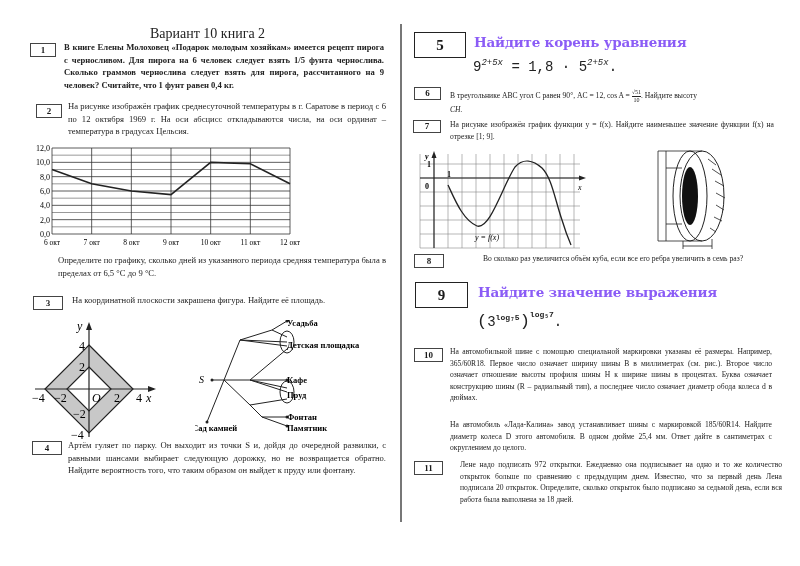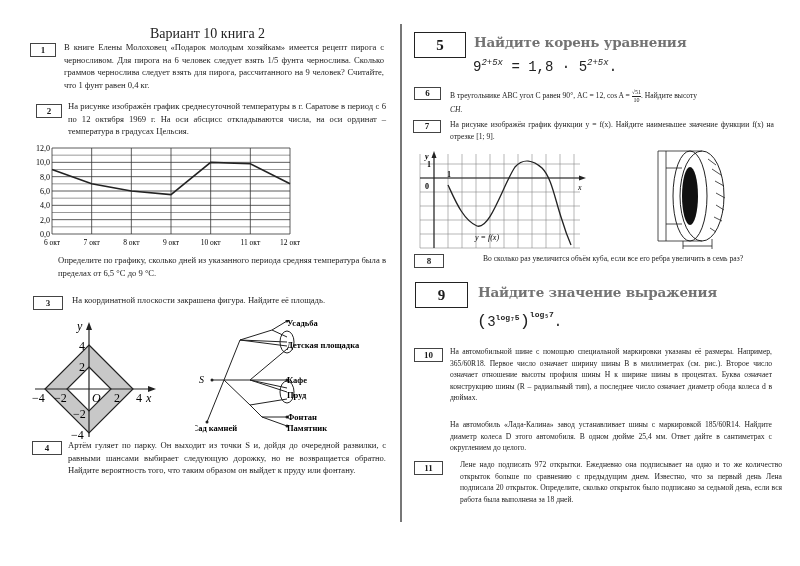--- a/index.html
+++ b/index.html
@@ -4,34 +4,34 @@
 <style>
   html, body { margin: 0; padding: 0; background: #ffffff; }
   body { width: 800px; height: 566px; position: relative; overflow: hidden;
          font-family: "Liberation Serif", "DejaVu Serif", serif; color: #1a1a1a; }
   .abs { position: absolute; }
   .numbox { position: absolute; border: 1px solid #444; background: #fff;
             font-size: 9px; font-weight: bold; text-align: center; box-sizing: border-box; }
   .numbox.big { border: 1.3px solid #222; font-size: 15px; }
   .txt { position: absolute; font-size: 8.6px; line-height: 12.6px; text-align: justify; color: #222; }
   .txt.sm { font-size: 7.6px; line-height: 11.5px; }
-  .heading { position: absolute; font-family: "DejaVu Serif", serif; font-size: 13.5px; font-weight: bold; color: #737373; letter-spacing: -0.2px; }
+  .heading { position: absolute; font-family: "DejaVu Serif", serif; font-size: 13.5px; font-weight: bold; color: #8b5cf6; letter-spacing: -0.2px; }
   .title { position: absolute; left: 150px; top: 26px; font-size: 14px; color: #222; }
   .divider { position: absolute; left: 400px; top: 24px; width: 2px; height: 498px; background: #777; }
   .formula { position: absolute; font-family: Liberation Mono, monospace; color: #222; }
   svg text { font-family: "Liberation Serif", serif; }
 </style>
 </head>
 <body>
 
 <div class="title">Вариант 10 книга 2</div>
 <div class="divider"></div>
 
 <div class="numbox" style="left:30px;top:43px;width:26px;height:14px;line-height:12px;">1</div>
-<div class="txt" style="left:64px;top:41px;width:320px;">В книге Елены Молоховец «Подарок молодым хозяйкам» имеется рецепт пирога с черносливом. Для пирога на 6 человек следует взять 1/5 фунта чернослива. Сколько граммов чернослива следует взять для пирога, рассчитанного на 9 человек? Считайте, что 1 фунт равен 0,4 кг.</div>
+<div class="txt" style="left:64px;top:41px;width:320px;font-weight:bold;">В книге Елены Молоховец «Подарок молодым хозяйкам» имеется рецепт пирога с черносливом. Для пирога на 6 человек следует взять 1/5 фунта чернослива. Сколько граммов чернослива следует взять для пирога, рассчитанного на 9 человек? Считайте, что 1 фунт равен 0,4 кг.</div>
 
 <div class="numbox" style="left:36px;top:104px;width:26px;height:14px;line-height:12px;">2</div>
 <div class="txt" style="left:68px;top:100px;width:318px;">На рисунке изображён график среднесуточной температуры в г. Саратове в период с 6 по 12 октября 1969 г. На оси абсцисс откладываются числа, на оси ординат – температура в градусах Цельсия.</div>
 
 <svg class="abs" style="left:28px;top:142px;" width="280" height="108">
   <g id="chart-grid">
       <line x1="24" x2="262" y1="92" y2="92" stroke="#333" stroke-width="0.8"></line>
       <line x1="24" x2="262" y1="84.83333333333333" y2="84.83333333333333" stroke="#333" stroke-width="0.5"></line>
       <line x1="24" x2="262" y1="77.66666666666667" y2="77.66666666666667" stroke="#333" stroke-width="0.8"></line>
       <line x1="24" x2="262" y1="70.5" y2="70.5" stroke="#333" stroke-width="0.5"></line>

